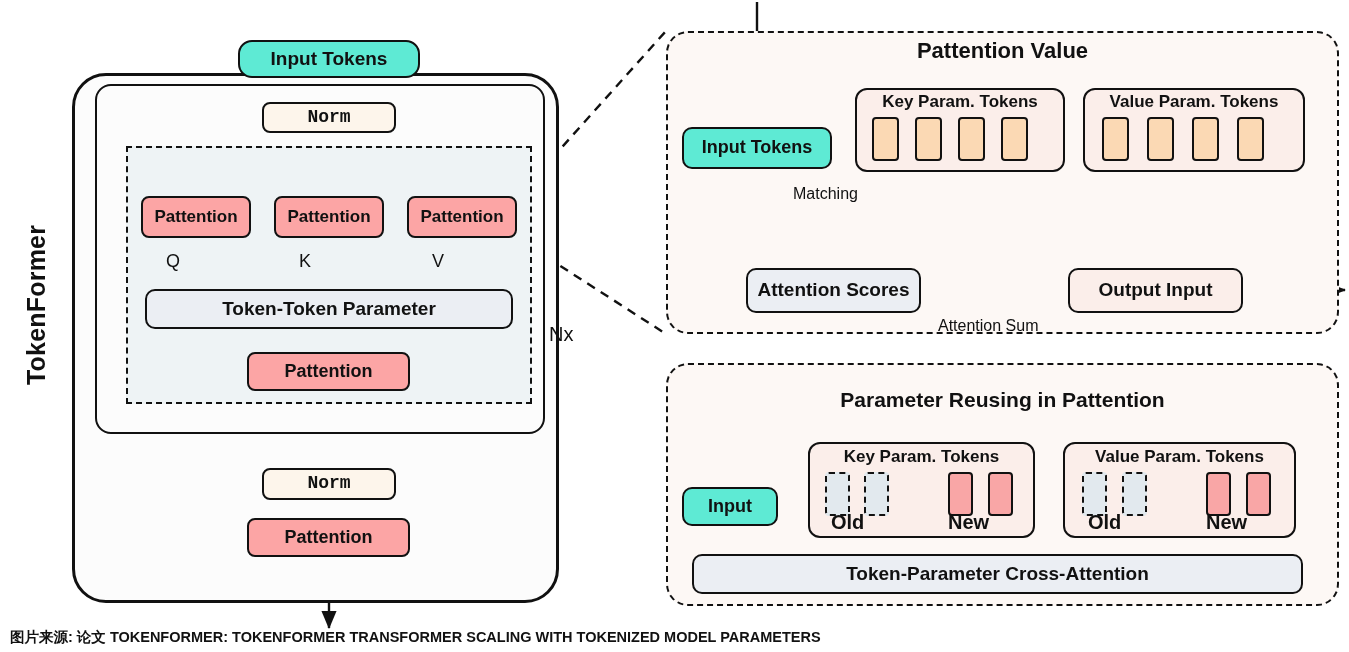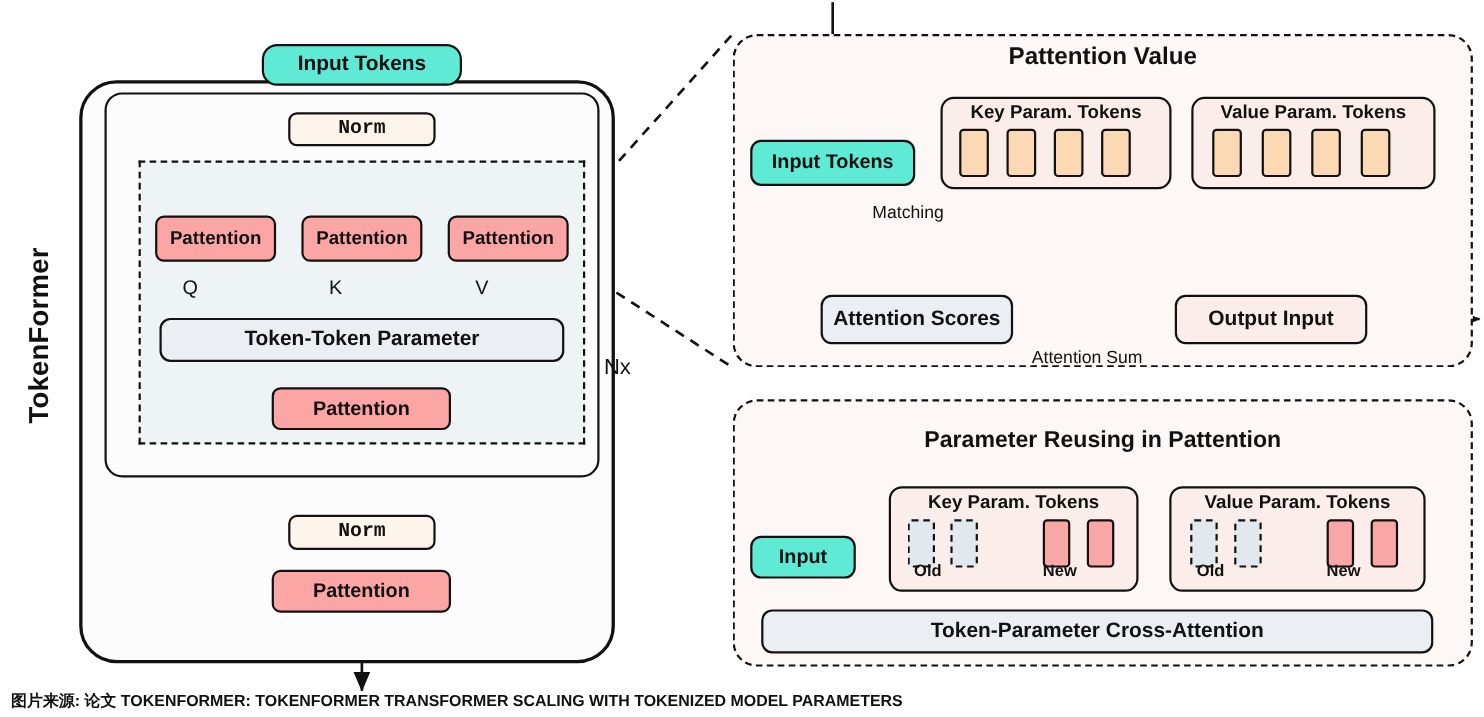--- a/index.html
+++ b/index.html
@@ -37,21 +37,21 @@
   .tile{position:absolute;box-sizing:border-box;border:2.2px solid #111;border-radius:4px;z-index:4;}
   .t-peach{background:#fbd9b4;}
   .t-salmon{background:#f9a6a6;}
   .t-old{background:#e2e9ee;border:2.2px dashed #111;}
 
   .grp{position:absolute;box-sizing:border-box;border:2.5px solid #111;
        border-radius:12px;background:#fbeeea;z-index:2;}
   .grp-title{position:absolute;font-weight:bold;font-size:17px;text-align:center;z-index:4;white-space:nowrap;}
   .caption{position:absolute;left:10px;top:628px;font-size:14.5px;font-weight:bold;
        white-space:nowrap;z-index:6;}
-  .smalltag{position:absolute;font-weight:bold;font-size:15px;z-index:5;white-space:nowrap;}
+  .smalltag{position:absolute;font-weight:bold;font-size:20px;z-index:5;white-space:nowrap;}
 </style>
 </head>
 <body>
 
 <div class="stage">
 
   <div class="outer-round" style="left:72px;top:73px;width:487px;height:530px;"></div>
   <div class="inner-round" style="left:95px;top:84px;width:450px;height:350px;"></div>
   <div class="dash-block" style="left:126px;top:146px;width:406px;height:258px;"></div>
 

